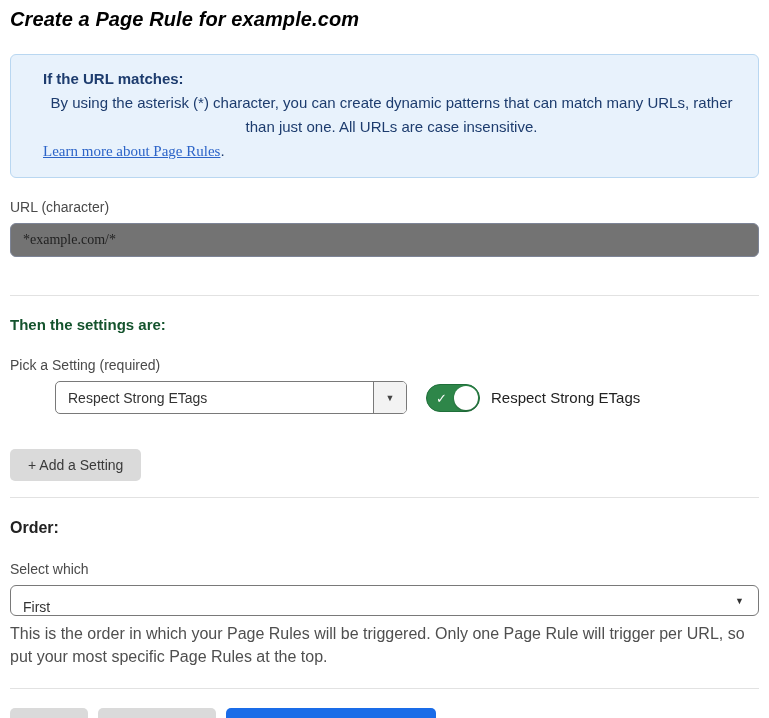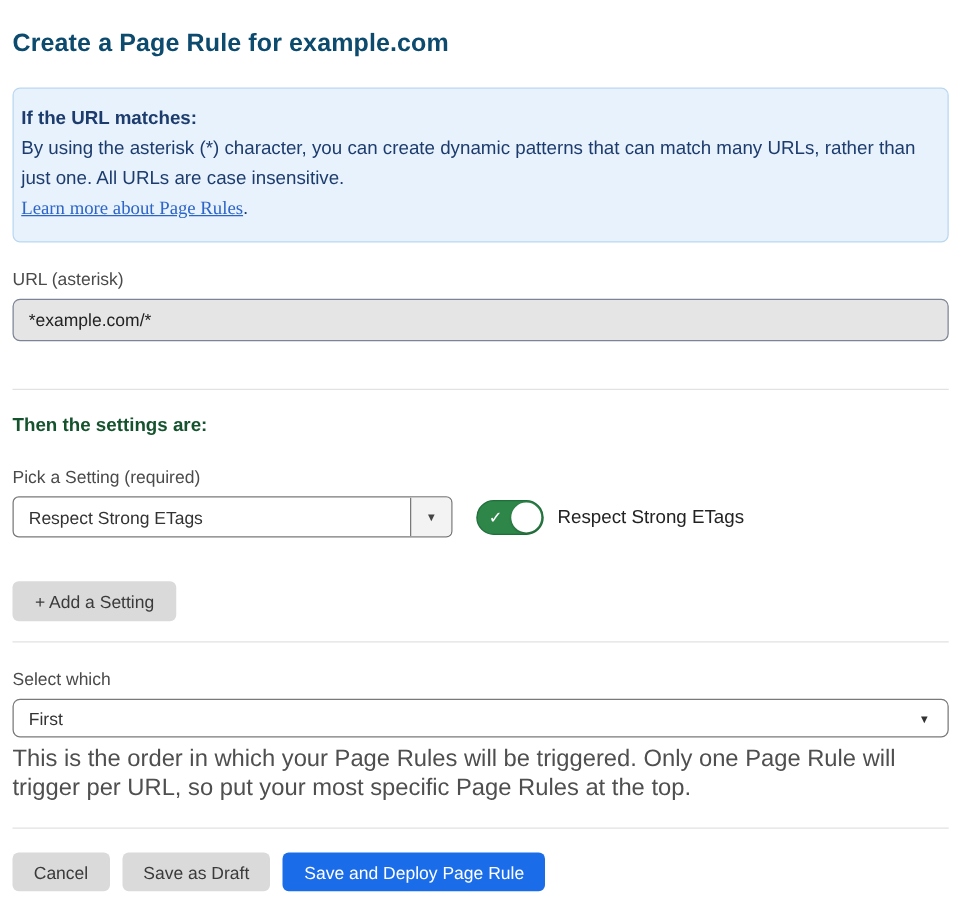--- a/index.html
+++ b/index.html
@@ -9,61 +9,62 @@
     color: #333;
     width: 769px;
     height: 718px;
     overflow: hidden;
   }
   .container { padding: 8px 10px 0 10px; }
 
   .page-title {
     font-size: 20px;
     font-weight: 700;
-    color: #0c4a6e;
+    color: #000000;
     letter-spacing: 0.1px;
-    margin-top: 16px;
+    margin-top: 0;
     margin-bottom: 23px;
+    font-style: italic;
   }
 
   
   .info-box {
     background: #e8f2fc;
     border: 1px solid #b9d7f1;
     border-radius: 6px;
-    padding: 12px 18px 14px 6px;
+    padding: 12px 18px 14px 32px;
     color: #1d3c6e;
     font-size: 15px;
     line-height: 24px;
     margin-bottom: 21px;
   }
   .info-heading { font-weight: 700; }
-  .info-body { max-width: 720px; }
+  .info-body { max-width: 720px; text-align: center; }
   .info-link {
     color: #2c64c8;
     text-decoration: underline;
     cursor: pointer;
     font-family: Liberation Serif, serif;
   }
 
   .field-label {
     font-size: 14px;
     color: #4a4a4a;
     margin-bottom: 8px;
   }
 
   .url-input {
     display: block;
     width: 749px;
     height: 32px;
-    background: #e5e5e5;
+    background: #737373;
     border: 1px solid #7d8496;
     border-radius: 6px;
     padding: 16px 12px;
-    font-family: Liberation Sans, sans-serif;
+    font-family: Liberation Serif, serif;
     font-size: 14px;
     color: #222;
     outline: none;
   }
 
   .divider {
     border: none;
     border-top: 1px solid #e2e2e2;
     margin: 0;
   }
@@ -75,20 +76,21 @@
     font-size: 15px;
     font-weight: 700;
     color: #14532d;
     margin-bottom: 24px;
   }
 
   .setting-row {
     display: flex;
     align-items: center;
     margin-bottom: 35px;
+    margin-left: 45px;
   }
 
   .custom-select {
     display: flex;
     align-items: stretch;
     width: 352px;
     height: 33px;
     background: #ffffff;
     border: 1px solid #797979;
     border-radius: 5px;
@@ -184,38 +186,38 @@
   }
 
   .order-select {
     position: relative;
     width: 749px;
     height: 31px;
     background: #ffffff;
     border: 1px solid #797979;
     border-radius: 6px;
     display: flex;
-    align-items: center;
+    align-items: flex-end;
     padding: 0 12px;
     font-size: 14px;
     color: #333;
     cursor: pointer;
     margin-bottom: 6px;
   }
   .order-select .select-arrow {
     position: absolute;
     right: 14px;
     top: 50%;
     transform: translateY(-50%);
     font-size: 9px;
     color: #333;
   }
 
   .helper-text {
-    font-size: 19px;
+    font-size: 16px;
     line-height: 23px;
     color: #4f4f4f;
     max-width: 745px;
   }
 
   .button-row {
     display: flex;
     align-items: center;
   }
   .button-row .btn + .btn { margin-left: 10px; }
@@ -226,21 +228,21 @@
 <div class="container">
 
   <h1 class="page-title">Create a Page Rule for example.com</h1>
 
   <div class="info-box">
     <div class="info-heading">If the URL matches:</div>
     <div class="info-body">By using the asterisk (*) character, you can create dynamic patterns that can match many URLs, rather than just one. All URLs are case insensitive.</div>
     <div><a class="info-link">Learn more about Page Rules</a><span>.</span></div>
   </div>
 
-  <div class="field-label">URL (asterisk)</div>
+  <div class="field-label">URL (character)</div>
   <input class="url-input" type="text" value="*example.com/*" style="">
 
   <hr class="divider divider-1">
 
   <div class="section-heading">Then the settings are:</div>
 
   <div class="field-label">Pick a Setting (required)</div>
 
   <div class="setting-row">
     <div class="custom-select">
@@ -253,20 +255,21 @@
       <span class="check-icon">✓</span>
       <span class="knob"></span>
     </div>
     <div class="toggle-label">Respect Strong ETags</div>
   </div>
 
   <button class="btn btn-gray add-setting-btn">+ Add a Setting</button>
 
   <hr class="divider divider-2">
 
+  <div class="order-heading">Order:</div>
 
   <div class="field-label">Select which</div>
 
   <div class="order-select">
     <span>First</span>
     <span class="select-arrow">▼</span>
   </div>
 
   <div class="helper-text">This is the order in which your Page Rules will be triggered. Only one Page Rule will trigger per URL, so put your most specific Page Rules at the top.</div>
 

